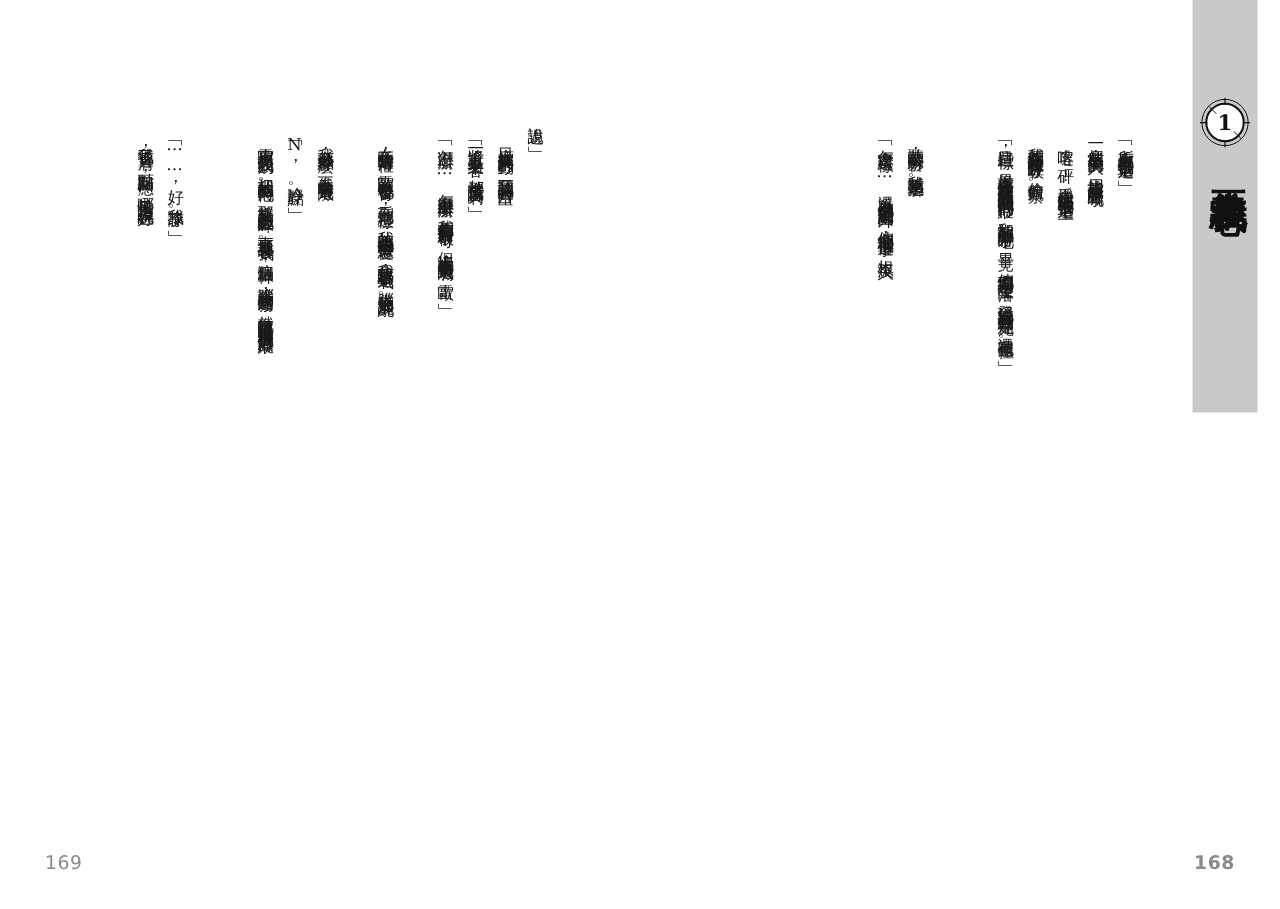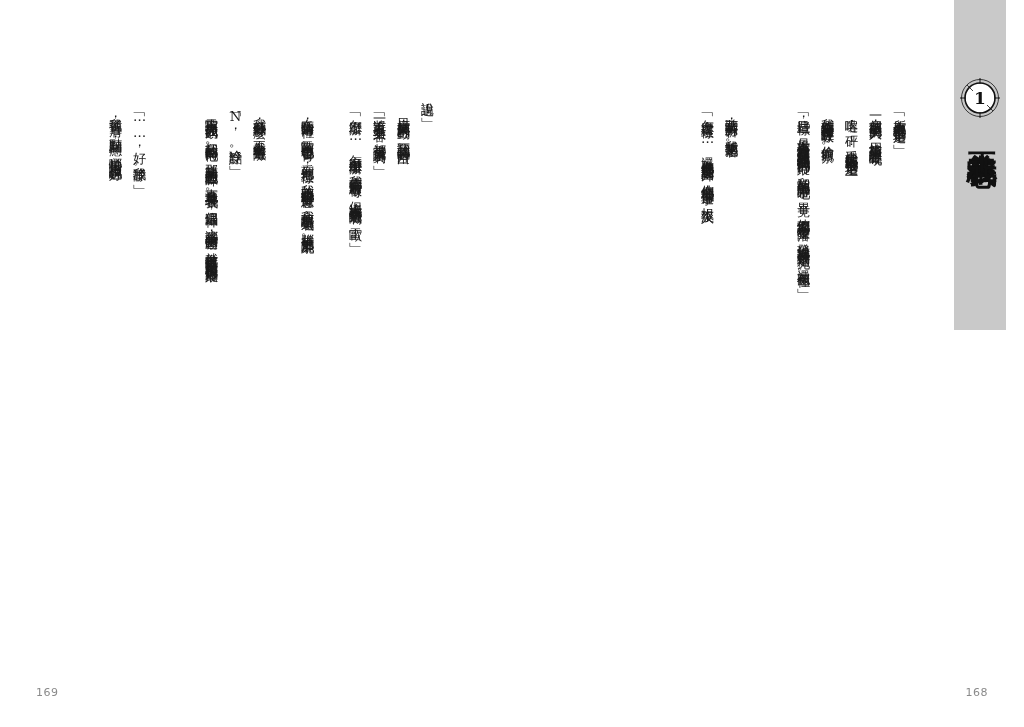--- a/index.html
+++ b/index.html
@@ -92,25 +92,25 @@
   .page-left  .vtext { height: 520px; }
 
   .vtext.indent {
     padding-top: 16px; 
   }
 
   .folio {
     position: absolute;
     bottom: 28px;
     font-family: "DejaVu Sans", sans-serif;
-    font-size: 11px;
+    font-size: 15px;
     color: #8a8a8a;
     letter-spacing: 0.5px;
   }
-  .folio.right { right: 36px; }
+  .folio.right { right: 36px; font-weight: bold; }
   .folio.left  { left: 36px; }
 </style>
 </head>
 <body>
 
 <div class="spread">
 
   <div class="page-right">
 
     <div class="chapter-band"></div>

